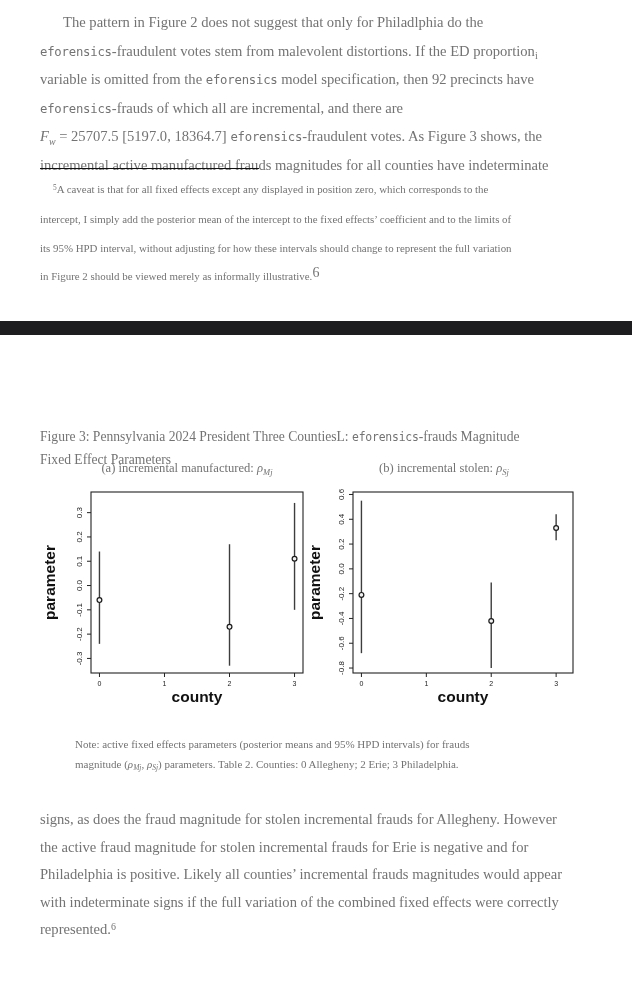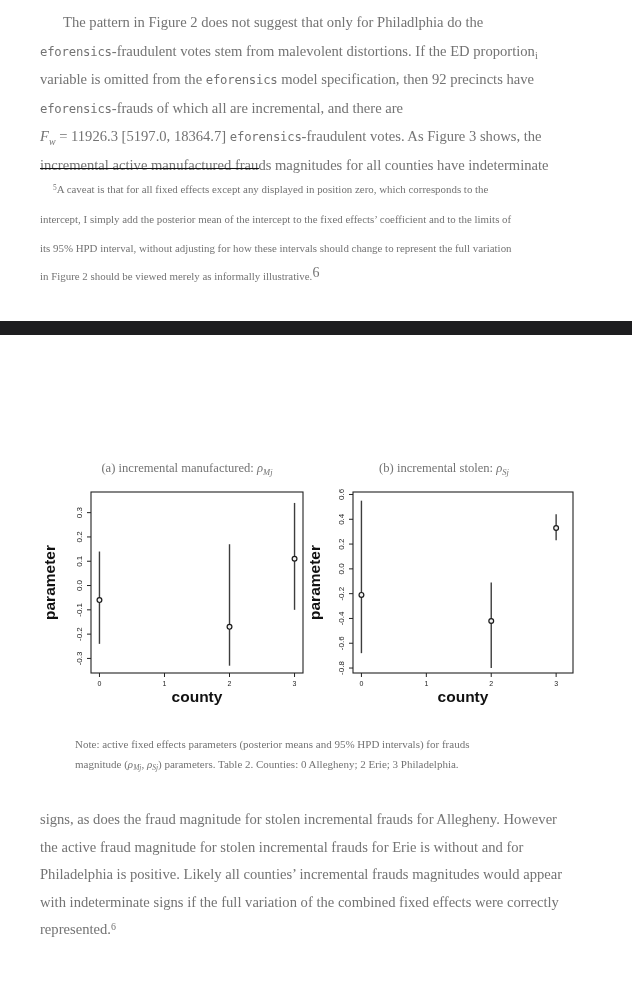--- a/index.html
+++ b/index.html
@@ -47,38 +47,42 @@
 </head>
 <body>
 
 <div class="page">
 
   <div class="block" id="top-para">
       <div class="line indent"><span>The pattern in Figure 2 does not suggest that only for Philadlphia do the</span></div>
       <div class="line"><span class="mono">eforensics</span><span>-fraudulent votes stem from malevolent distortions. If the ED proportion</span><span class="sub">i</span></div>
       <div class="line"><span>variable is omitted from the </span><span class="mono">eforensics</span><span> model specification, then 92 precincts have</span></div>
       <div class="line"><span class="mono">eforensics</span><span>-frauds of which all are incremental, and there are</span></div>
-      <div class="line"><span class="it">F</span><span class="it sub">w</span><span> = 11926.3 [5197.0, 18364.7] </span><span class="mono">eforensics</span><span>-fraudulent votes. As Figure 3 shows, the</span></div>
+      <div class="line"><span class="it">F</span><span class="it sub">w</span><span> = 25707.5 [5197.0, 18364.7] </span><span class="mono">eforensics</span><span>-fraudulent votes. As Figure 3 shows, the</span></div>
       <div class="line"><span>incremental active manufactured frauds magnitudes for all counties have indeterminate</span></div>
     </div>
 
   <div class="block" id="footnote">
     <div id="footnote-rule"></div>
     <div>
         <div class="line fnindent"><span class="sup">5</span><span>A caveat is that for all fixed effects except any displayed in position zero, which corresponds to the</span></div>
         <div class="line"><span>intercept, I simply add the posterior mean of the intercept to the fixed effects’ coefficient and to the limits of</span></div>
         <div class="line"><span>its 95% HPD interval, without adjusting for how these intervals should change to represent the full variation</span></div>
         <div class="line"><span>in Figure 2 should be viewed merely as informally illustrative.</span></div>
       </div>
   </div>
 
   <div id="page-num">6</div>
 
   <div id="band" style="background: rgb(29, 29, 31);"></div>
 
+  <div class="block" id="fig-caption">
+      <div class="line"><span>Figure 3: Pennsylvania 2024 President Three CountiesL: </span><span class="mono">eforensics</span><span>-frauds Magnitude</span></div>
+      <div class="line"><span>Fixed Effect Parameters</span></div>
+    </div>
 
   <div class="subcap" id="subcap-a">
       <div class="line"><span>(a) incremental manufactured: </span><span class="it">ρ</span><span class="it sub">Mj</span></div>
     </div>
   <div class="subcap" id="subcap-b">
       <div class="line"><span>(b) incremental stolen: </span><span class="it">ρ</span><span class="it sub">Sj</span></div>
     </div>
 
   <div class="chart" id="chart-0"><svg width="272" height="232" viewBox="0 0 272 232">
         <rect x="53" y="6" width="212" height="181" fill="none" stroke="#222222" stroke-width="1.1"></rect>
@@ -149,19 +153,19 @@
         <circle cx="246.12684365781712" cy="41.95205479452055" r="2.4" fill="#f2f2f2" stroke="#1a1a1a" stroke-width="1.2"></circle>
       </svg></div>
 
   <div class="block" id="note">
       <div class="line"><span>Note: active fixed effects parameters (posterior means and 95% HPD intervals) for frauds</span></div>
       <div class="line"><span>magnitude (</span><span class="it">ρ</span><span class="it sub">Mj</span><span>, </span><span class="it">ρ</span><span class="it sub">Sj</span><span>) parameters. Table 2. Counties: 0 Allegheny; 2 Erie; 3 Philadelphia.</span></div>
     </div>
 
   <div class="block" id="bottom-para">
       <div class="line"><span>signs, as does the fraud magnitude for stolen incremental frauds for Allegheny. However</span></div>
-      <div class="line"><span>the active fraud magnitude for stolen incremental frauds for Erie is without and for</span></div>
+      <div class="line"><span>the active fraud magnitude for stolen incremental frauds for Erie is negative and for</span></div>
       <div class="line"><span>Philadelphia is positive. Likely all counties’ incremental frauds magnitudes would appear</span></div>
       <div class="line"><span>with indeterminate signs if the full variation of the combined fixed effects were correctly</span></div>
       <div class="line"><span>represented.</span><span class="sup">6</span></div>
     </div>
 
 </div>
 
 </body></html>

